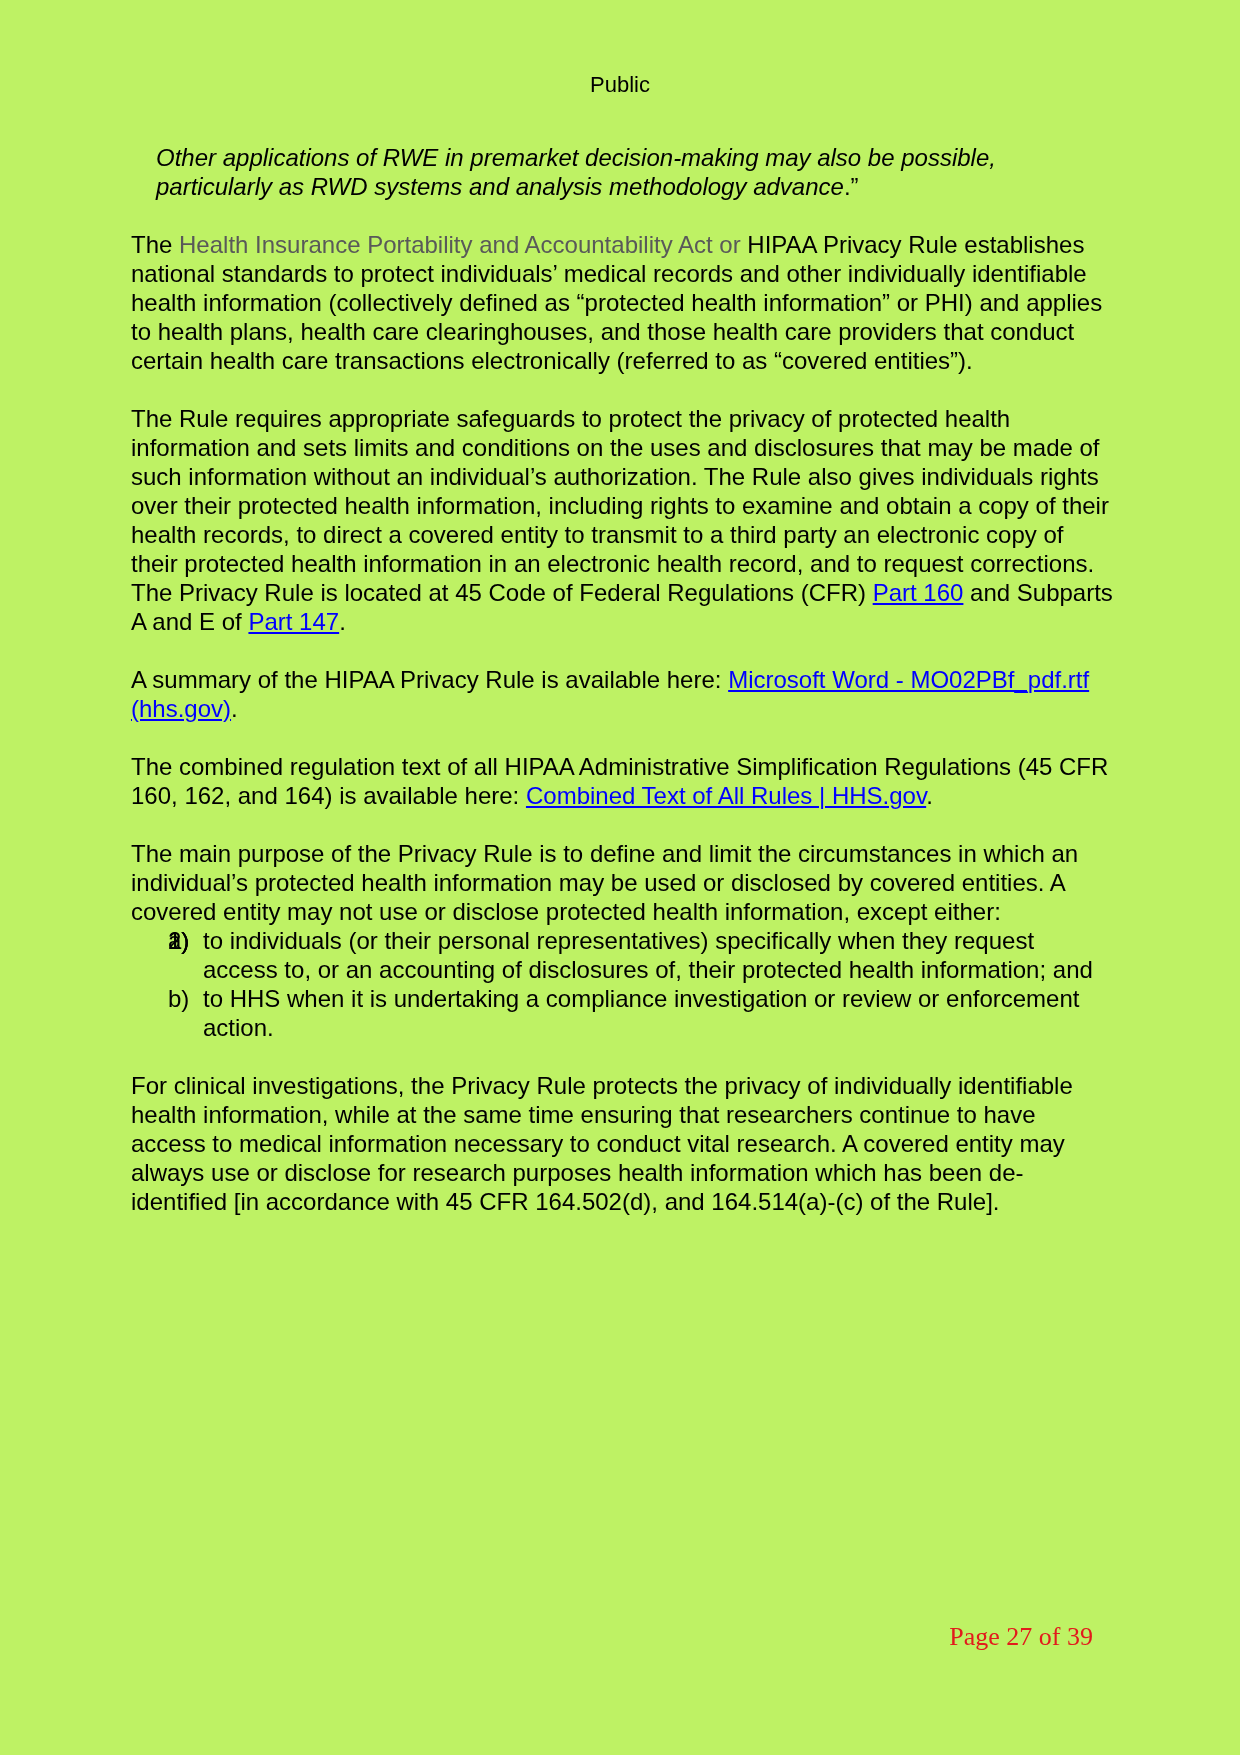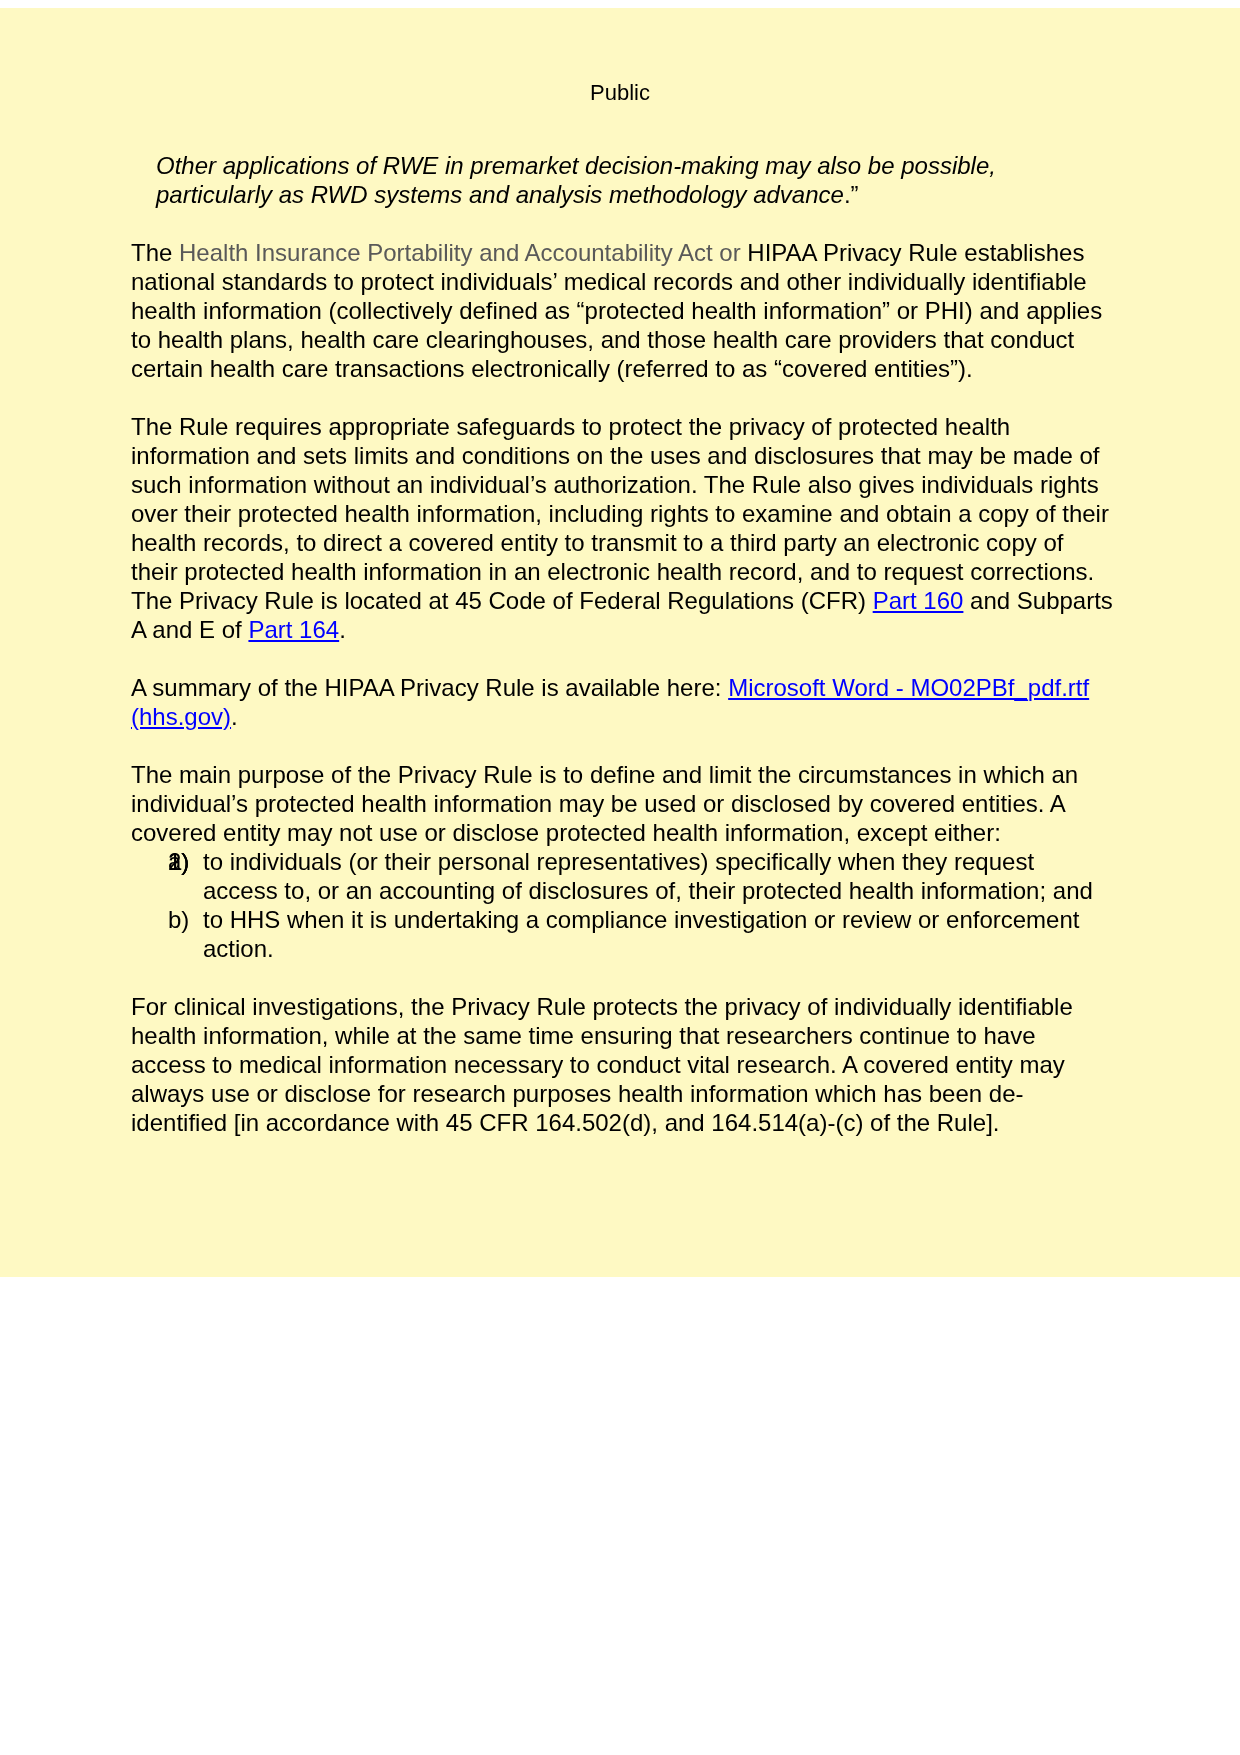--- a/index.html
+++ b/index.html
@@ -3,21 +3,21 @@
 <meta charset="utf-8">
 <style>
   html, body { margin: 0; padding: 0; }
   body {
     width: 1240px; height: 1755px;
     background: #ffffff;
     font-family: "Liberation Sans", sans-serif;
     font-size: 24px; line-height: 29px;
     color: var(--text-color, #000);
   }
-  .page { position: absolute; top: 8px; left: 0; width: 1240px; height: 1269px; background: #fef9c3; overflow: hidden; }
+  .page { position: absolute; top: 0; left: 0; width: 1240px; height: 1755px; background: #bef264; overflow: hidden; }
   .header {
     position: absolute; top: 70px; left: 0; width: 100%;
     text-align: center; font-size: 22px; line-height: 29px;
   }
   .content { position: absolute; top: 143px; left: 131px; width: 984px; }
   .p { margin: 29px 0 0 0; }
   .p:first-child { margin-top: 0; margin-left: 25px; }
   .tight { margin-top: 0 !important; }
   .li { position: relative; padding-left: 72px; margin: 0; }
   .li .marker { position: absolute; left: 37px; top: 0; }
@@ -34,22 +34,23 @@
 </style>
 </head>
 <body>
 
 <div class="page">
   <div class="header">Public</div>
   <div class="content" id="content">
       <div class="p"><span class="run-italic">Other applications of RWE in premarket decision-making may also be possible, particularly as RWD systems and analysis methodology advance</span><span class="">.”</span></div>
       <div class="p"><span class="">The </span><span class="run-gray">Health Insurance Portability and Accountability Act or</span><span class=""> HIPAA Privacy Rule establishes national standards to protect individuals’ medical records and other individually identifiable health information (collectively defined as “protected health information” or PHI) and applies to health plans, health care clearinghouses, and those health care providers that conduct certain health care transactions electronically (referred to as “covered entities”).</span></div>
       <div class="p"><span class="">The Rule requires appropriate safeguards to protect the privacy of protected health information and sets limits and conditions on the uses and disclosures that may be made of such information without an individual’s authorization. The Rule also gives individuals rights over their protected health information, including rights to examine and obtain a copy of their health records, to direct a covered entity to transmit to a third party an electronic copy of their protected health information in an electronic health record, and to request corrections.</span></div>
-      <div class="p tight"><span class="">The Privacy Rule is located at 45 Code of Federal Regulations (CFR) </span><a class="run-link">Part 160</a><span class=""> and Subparts A and E of </span><a class="run-link">Part 164</a><span class="">.</span></div>
+      <div class="p tight"><span class="">The Privacy Rule is located at 45 Code of Federal Regulations (CFR) </span><a class="run-link">Part 160</a><span class=""> and Subparts A and E of </span><a class="run-link">Part 147</a><span class="">.</span></div>
       <div class="p"><span class="">A summary of the HIPAA Privacy Rule is available here: </span><a class="run-link">Microsoft Word - MO02PBf_pdf.rtf (hhs.gov)</a><span class="">.</span></div>
+      <div class="p"><span class="">The combined regulation text of all HIPAA Administrative Simplification Regulations (45 CFR 160, 162, and 164) is available here: </span><a class="run-link">Combined Text of All Rules | HHS.gov</a><span class="">.</span></div>
       <div class="p"><span class="">The main purpose of the Privacy Rule is to define and limit the circumstances in which an individual’s protected health information may be used or disclosed by covered entities. A covered entity may not use or disclose protected health information, except either:</span></div>
       <div class="li"><span class="marker">1)</span></div>
       <div class="li"><span class="marker">2)</span></div>
       <div class="li"><span class="marker">a)</span><span class="">to individuals (or their personal representatives) specifically when they request access to, or an accounting of disclosures of, their protected health information; and</span></div>
       <div class="li"><span class="marker">b)</span><span class="">to HHS when it is undertaking a compliance investigation or review or enforcement action.</span></div>
       <div class="p"><span class="">For clinical investigations, the Privacy Rule protects the privacy of individually identifiable health information, while at the same time ensuring that researchers continue to have access to medical information necessary to conduct vital research. A covered entity may always use or disclose for research purposes health information which has been de-identified [in accordance with 45 CFR 164.502(d), and 164.514(a)-(c) of the Rule].</span></div>
     </div>
   <div class="footer">Page 27 of 39</div>
 </div>
 

